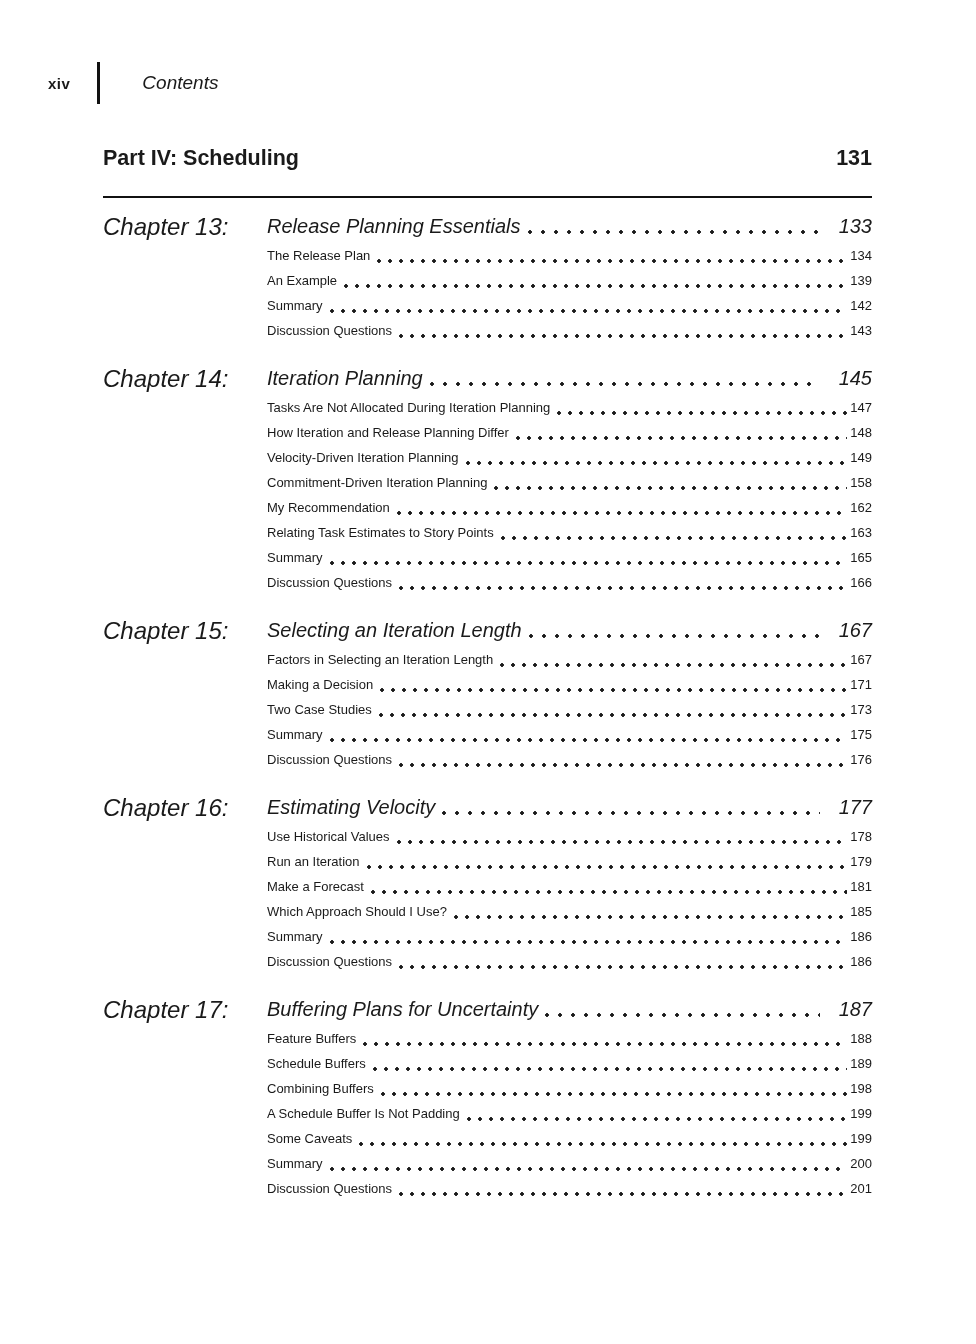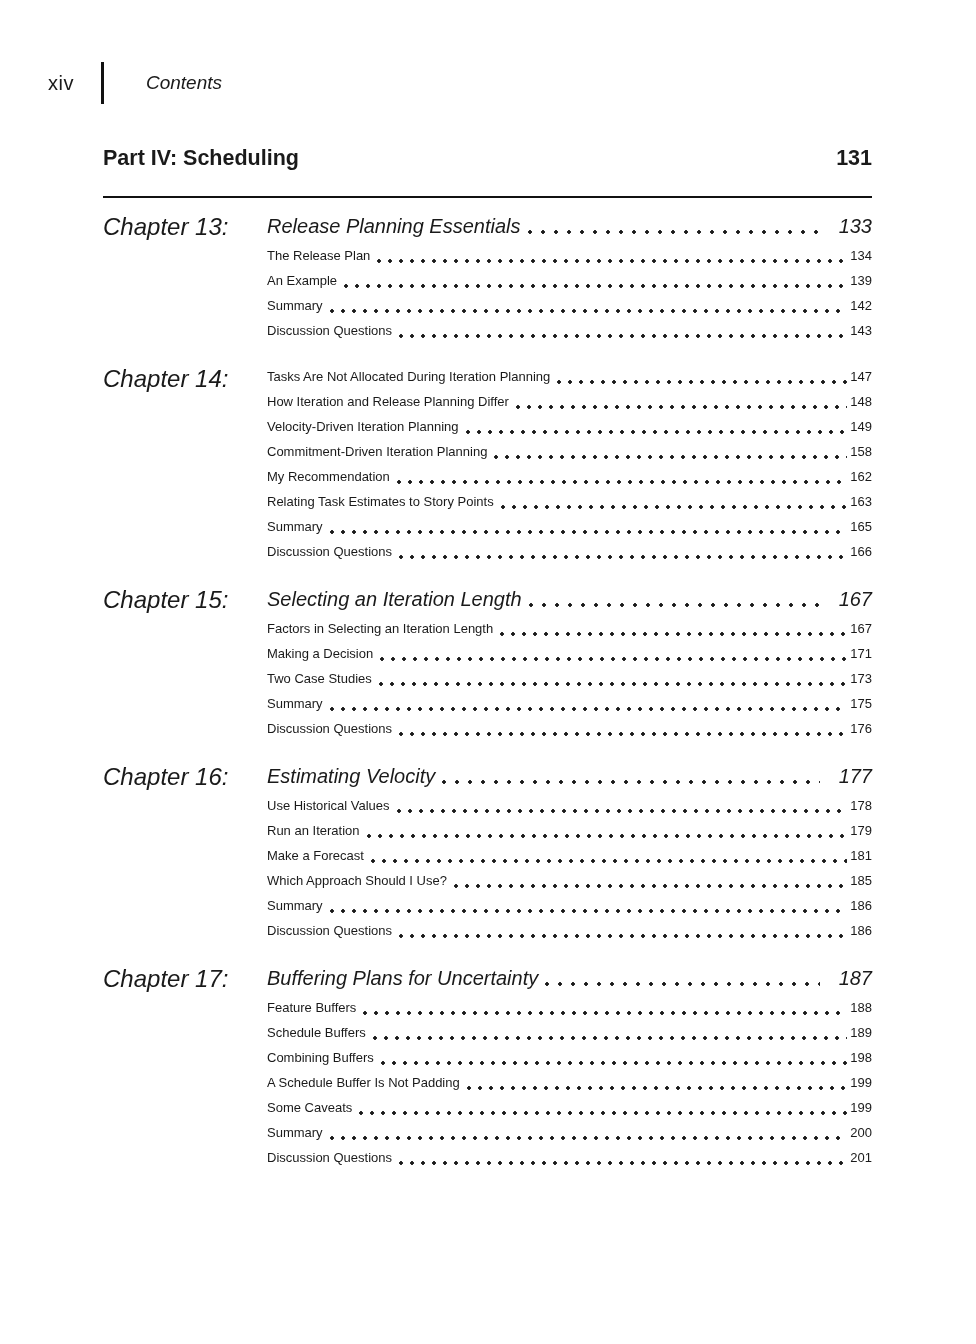--- a/index.html
+++ b/index.html
@@ -15,22 +15,22 @@
 
   
   .running-header {
     position: absolute;
     top: 62px;
     left: 48px;
     display: flex;
     align-items: center;
   }
   .folio {
-    font-size: 20px;
-    font-weight: normal;
+    font-size: 15px;
+    font-weight: bold;
     letter-spacing: 0.5px;
   }
   .header-rule {
     width: 3px;
     height: 42px;
     background: #111;
     margin-left: 27px;
     margin-right: 42px;
   }
   .running-title {
@@ -147,20 +147,25 @@
           <span class="page-num">142</span>
         </div>
         <div class="toc-line sub-line">
           <span class="title">Discussion Questions</span>
           <span class="leader"></span>
           <span class="page-num">143</span>
         </div>
       </section>
       <section class="chapter">
         <span class="chapter-label">Chapter 14:</span>
+        <div class="toc-line chapter-line">
+          <span class="title">Iteration Planning</span>
+          <span class="leader"></span>
+          <span class="page-num">145</span>
+        </div>
         <div class="toc-line sub-line">
           <span class="title">Tasks Are Not Allocated During Iteration Planning</span>
           <span class="leader"></span>
           <span class="page-num">147</span>
         </div>
         <div class="toc-line sub-line">
           <span class="title">How Iteration and Release Planning Differ</span>
           <span class="leader"></span>
           <span class="page-num">148</span>
         </div>

